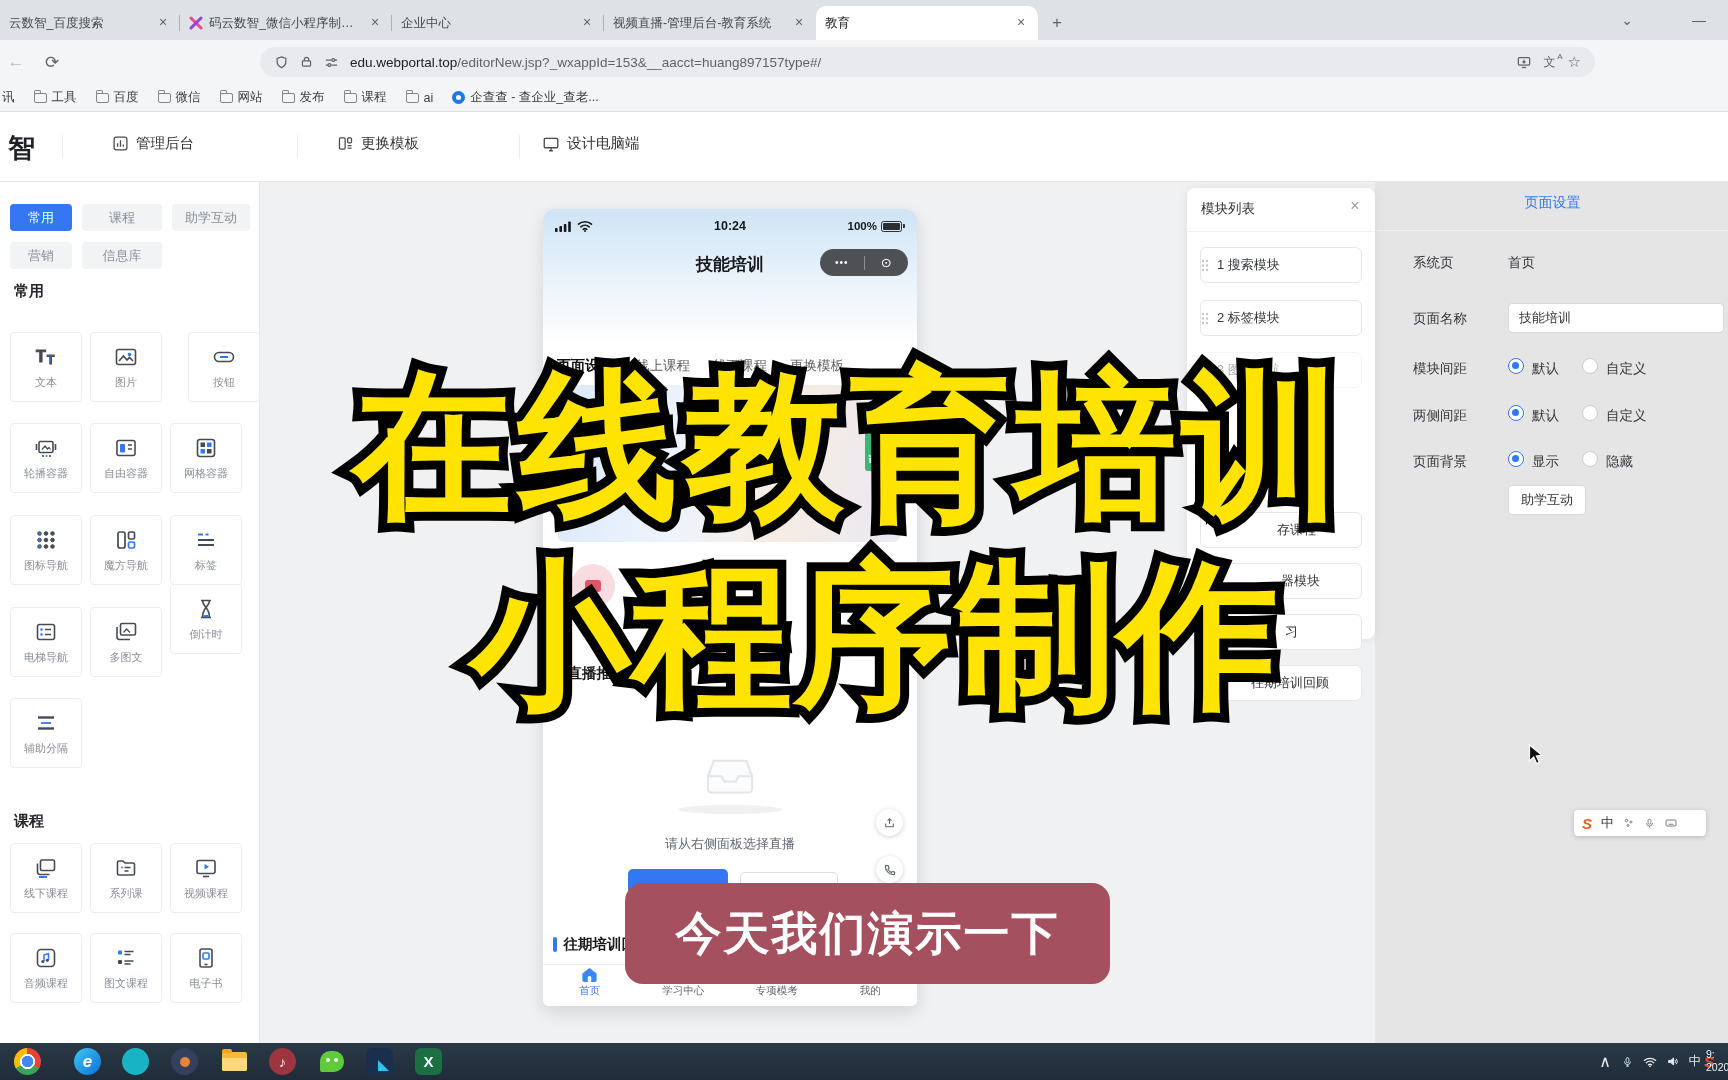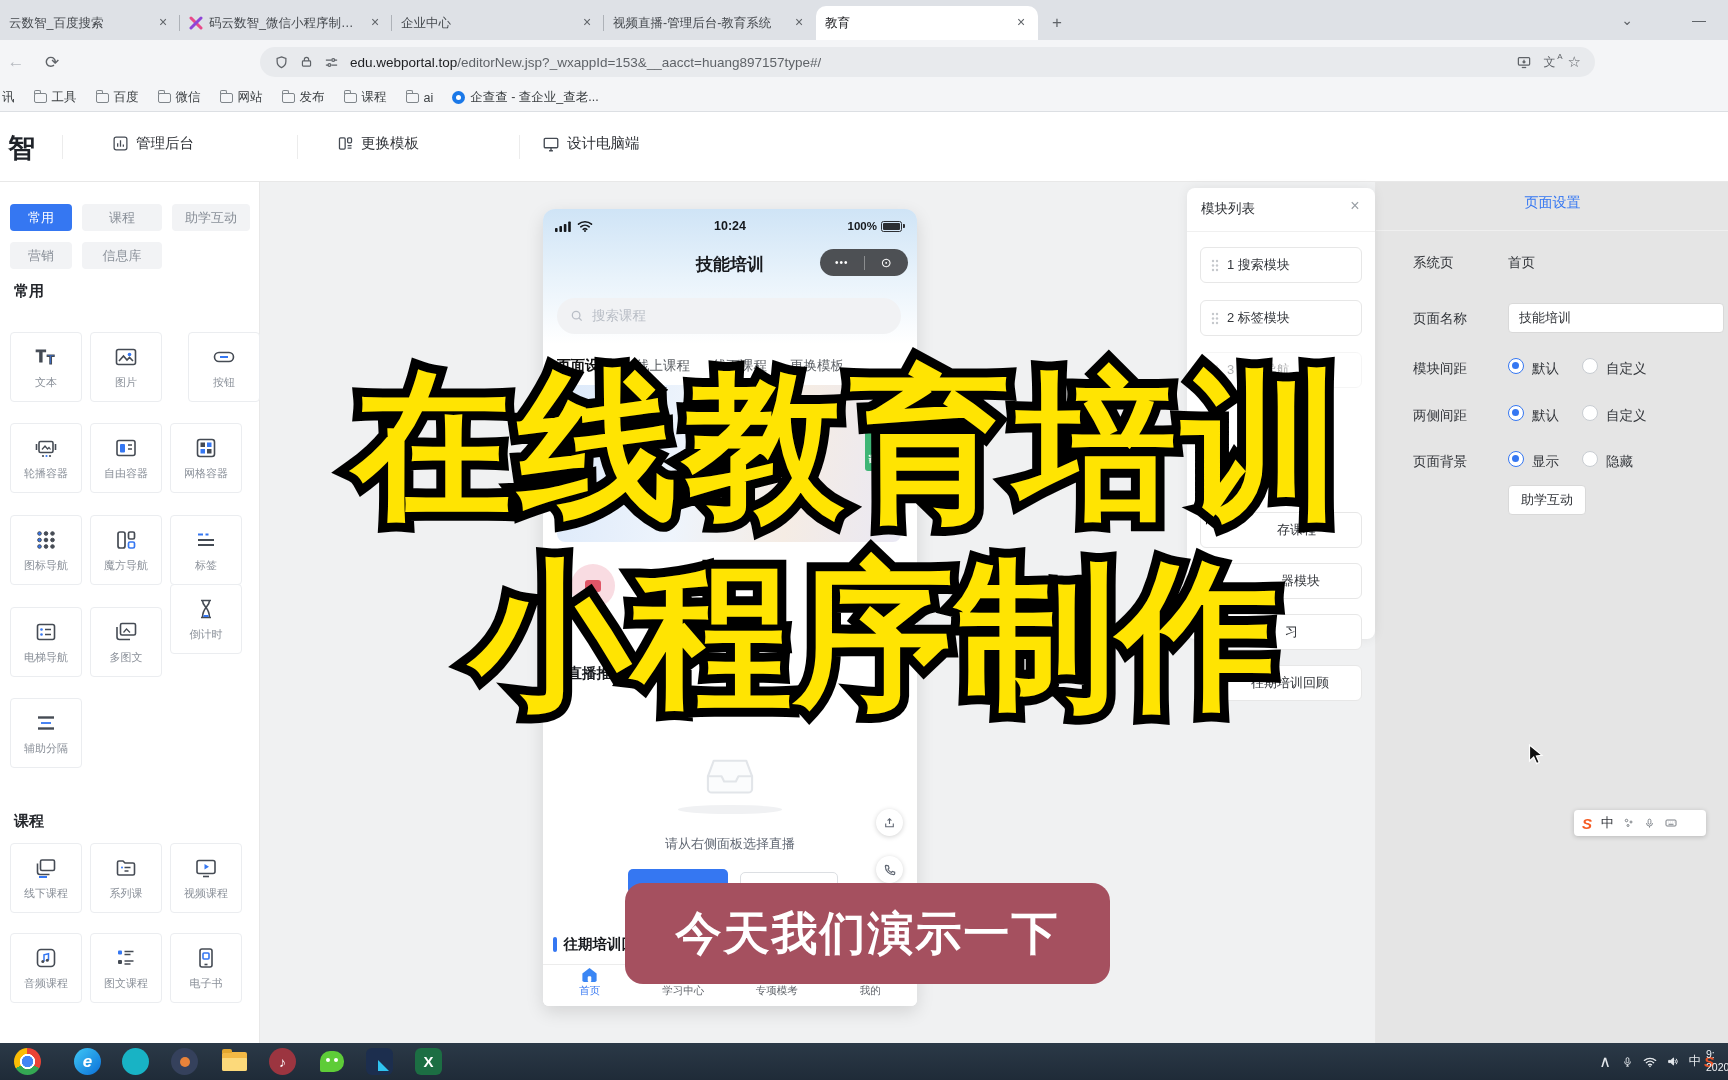--- a/index.html
+++ b/index.html
@@ -91,21 +91,21 @@
 #ptabbar{position:absolute;left:0;top:755px;width:374px;height:42px;background:#fff;border-top:1px solid #ececec;display:flex;border-radius:0 0 6px 6px}
 .pti{flex:1;display:flex;flex-direction:column;align-items:center;justify-content:flex-start;padding-top:2px;gap:1px;font-size:10.5px;color:#62666c}
 .pti.on{color:#3577f2}
 .fcirc{position:absolute;left:333px;width:27px;height:27px;border-radius:50%;background:#fff;box-shadow:0 1px 5px rgba(0,0,0,.18);display:flex;align-items:center;justify-content:center}
 
 
 #modulepanel{position:absolute;left:1187px;top:188px;width:188px;height:451px;background:#fff;border-radius:8px;box-shadow:0 0 12px rgba(0,0,0,.07);z-index:8}
 #mphead{position:absolute;left:14px;top:12px;font-size:13.5px;color:#2b2e33}
 #mpclose{position:absolute;right:11px;top:9px;font-size:16px;color:#9aa0a6;width:18px;text-align:center}
 #mpdiv{position:absolute;left:0;top:43px;width:188px;height:1px;background:#f0f0f0}
-.mitem{position:absolute;left:13px;width:162px;height:36px;border:1px solid #e7e7e7;border-radius:6px;background:#fff;display:flex;align-items:center;gap:8px;padding-left:10px;font-size:13px;color:#33363b;white-space:nowrap;overflow:hidden}
+.mitem{position:absolute;left:13px;width:162px;height:36px;border:1px solid #e7e7e7;border-radius:6px;background:#fff;display:flex;align-items:center;gap:8px;font-size:13px;color:#33363b;white-space:nowrap;overflow:hidden}
 .mitem.fade{opacity:.38}
 .dots{flex:none}
 
 
 #settings{position:absolute;left:1375px;top:182px;width:353px;height:861px;background:#e5e5e5;border-left:1px solid #e6e6e6}
 #settitle{position:absolute;left:0;top:12px;width:353px;text-align:center;font-size:14px;color:#3577f2}
 #setdiv{position:absolute;left:0;top:48px;width:353px;height:1px;background:#efefef}
 .slabel{position:absolute;left:37px;font-size:13.5px;color:#33363b}
 .sval{position:absolute;left:132px;font-size:13.5px;color:#33363b}
 #setinput{position:absolute;left:132px;top:121px;width:216px;height:30px;border:1px solid #d9d9d9;border-radius:4px;padding:0 10px;font-size:13px;color:#33363b;font-family:inherit;background:#fff}
@@ -517,27 +517,20 @@
         </span>
         <span class="battnub"></span>
       </span>
   </div>
   <div class="prow" id="ptitle">技能培训</div>
   <div id="pcapsule">
     <span class="cmore">•••</span>
     <span class="cdiv"></span>
     <span class="ctar">⊙</span>
   </div>
-  <div id="psearch">
-    <svg width="14" height="14" viewBox="0 0 24 24" fill="none" stroke="#b9bec6" stroke-width="2.2">
-        <circle cx="10.5" cy="10.5" r="6.5"></circle>
-        <path d="M15.5 15.5L20 20"></path>
-      </svg>
-    <span>搜索课程</span>
-  </div>
   <div id="ptabs">
     <span class="on">页面设置</span>
     <span>线上课程</span>
     <span>线下课程</span>
     <span>更换模板</span>
   </div>
   <div id="pbanner">
     <div id="btag">英语课</div>
   </div>
   <div id="pinkcirc">

